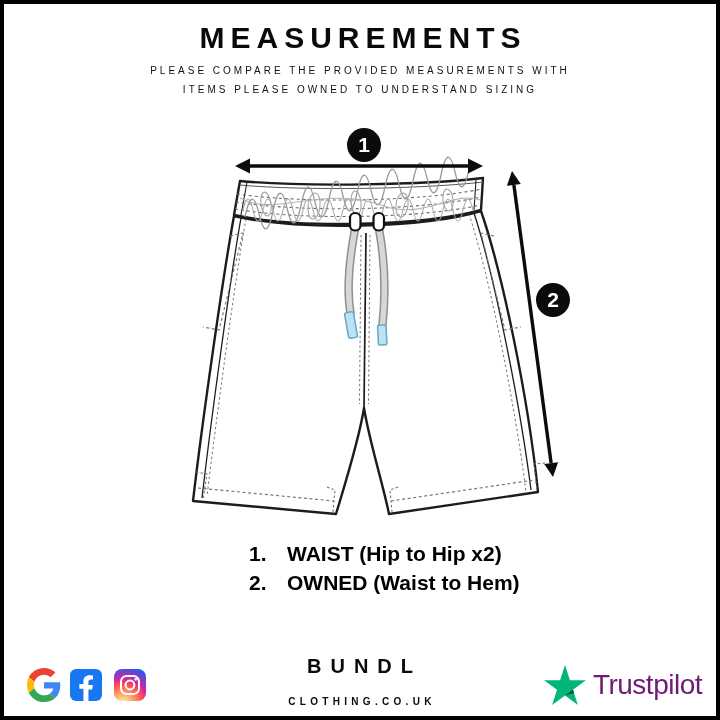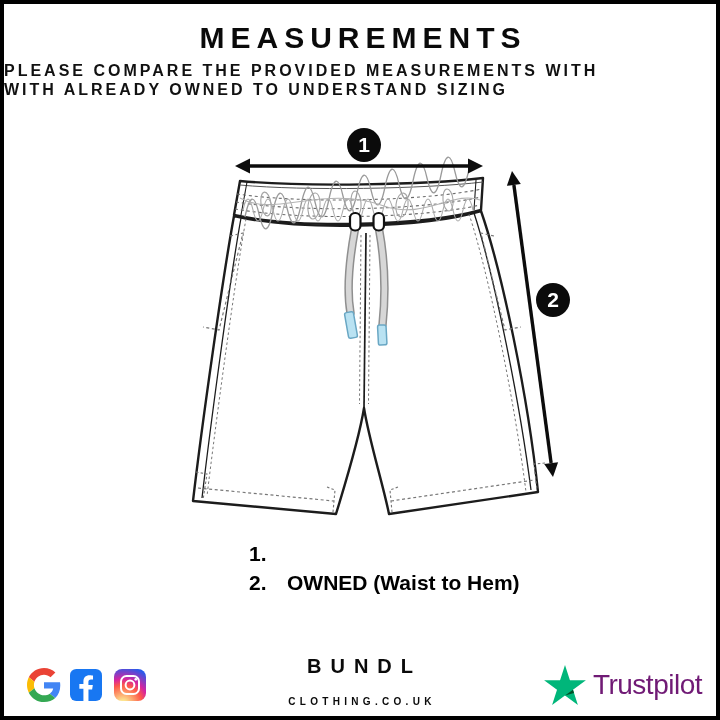--- a/index.html
+++ b/index.html
@@ -6,21 +6,21 @@
   .frame{
     position:relative;width:720px;height:720px;box-sizing:border-box;
     border:4px solid #000;background:#fff;overflow:hidden;
     font-family:"Liberation Sans", sans-serif;color:#000;
   }
   
   .title{
     margin-top:17px;text-align:center;font-size:30px;font-weight:800;
     letter-spacing:6px;text-indent:6px;color:#0a0a0a;
   }
-  .subtitle{margin-top:6px;font-weight:700;font-size:16px;
+  .subtitle{margin-top:6px;text-align:center;font-weight:400;font-size:10px;
     letter-spacing:3px;line-height:19px;color:#111;}
   
   .diagram-svg{position:absolute;left:0;top:0;width:720px;height:720px;}
   .badge{
     position:absolute;width:34px;height:34px;border-radius:50%;background:#0b0b0b;
     color:#fff;display:flex;align-items:center;justify-content:center;
     font-size:21px;font-weight:700;
   }
   .badge-1{left:343px;top:124px;}
   .badge-2{left:532px;top:279px;}
@@ -45,21 +45,21 @@
   .trustpilot-label{font-size:28px;font-weight:500;letter-spacing:-0.5px;color:#701a75;}
 </style>
 </head>
 <body>
 
 <div class="frame">
 
   <div class="title">MEASUREMENTS</div>
   <div class="subtitle">
     <div>PLEASE COMPARE THE PROVIDED MEASUREMENTS WITH</div>
-    <div>WITH ALREADY OWNED TO UNDERSTAND SIZING</div>
+    <div>ITEMS PLEASE OWNED TO UNDERSTAND SIZING</div>
   </div>
 
   <svg class="diagram-svg" viewBox="0 0 720 720" xmlns="http://www.w3.org/2000/svg">
 
     <path d="M230 212 C219 272 198 420 189 497 L332 510 C341 480 355 436 360 404
          C365 436 379 480 385 510 L534 488 C524 392 498 268 477 207
          C420 224 295 227 230 212 Z" fill="#ffffff" stroke="#1c1c1c" stroke-width="2.4" stroke-linejoin="round"></path>
 
     <path d="M237 214 C226 275 206 425 198 494" fill="none" stroke="#1c1c1c" stroke-width="1.3"></path>
     <path d="M242 215 C231 275 211 425 203 492" fill="none" stroke="#777" stroke-width="1" stroke-dasharray="2.5 2.5"></path>
@@ -125,20 +125,21 @@
       <polygon points="549,473 540.2,460.0 554.1,458.2" fill="#0c0c0c"></polygon>
     </g>
   </svg>
 
   <div class="badge badge-1">1</div>
   <div class="badge badge-2">2</div>
 
   <div class="legend">
     <div class="legend-row">
       <span class="legend-num">1.</span>
+      <span class="legend-label">WAIST (Hip to Hip x2)</span>
     </div>
     <div class="legend-row">
       <span class="legend-num">2.</span>
       <span class="legend-label">OWNED (Waist to Hem)</span>
     </div>
   </div>
 
   <svg class="icon google-icon" viewBox="0 0 48 48" xmlns="http://www.w3.org/2000/svg">
     <path fill="#EA4335" d="M24 9.5c3.54 0 6.71 1.22 9.21 3.6l6.85-6.85C35.9 2.38 30.47 0 24 0 14.62 0 6.51 5.38 2.56 13.22l7.98 6.19C12.43 13.72 17.74 9.5 24 9.5z"></path>
     <path fill="#4285F4" d="M46.98 24.55c0-1.57-.15-3.09-.38-4.55H24v9.02h12.94c-.58 2.96-2.26 5.48-4.78 7.18l7.73 6c4.51-4.18 7.09-10.36 7.09-17.65z"></path>

